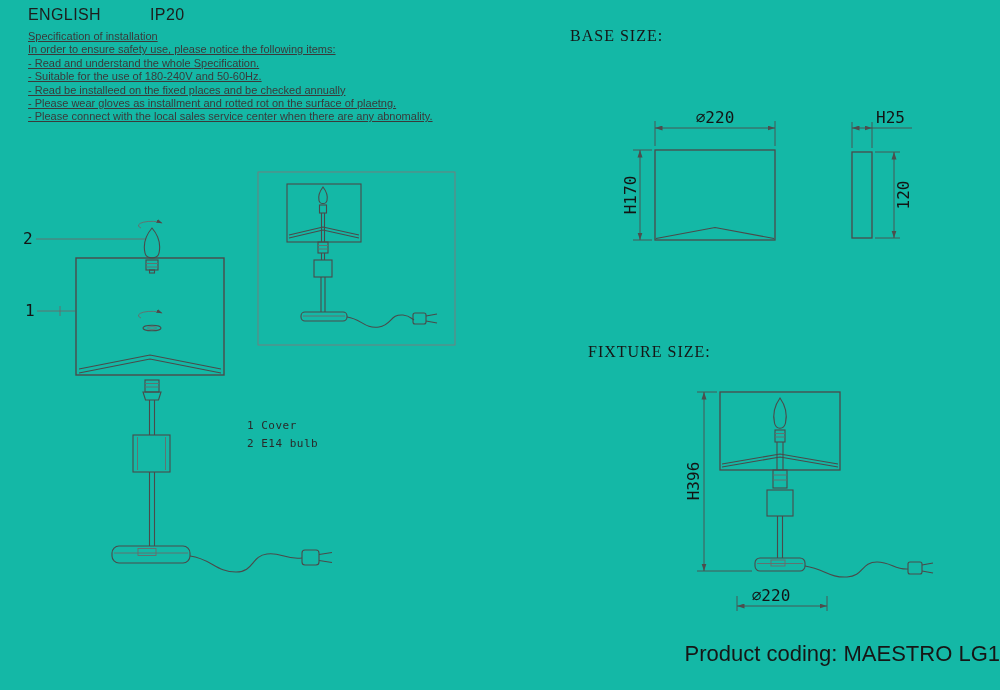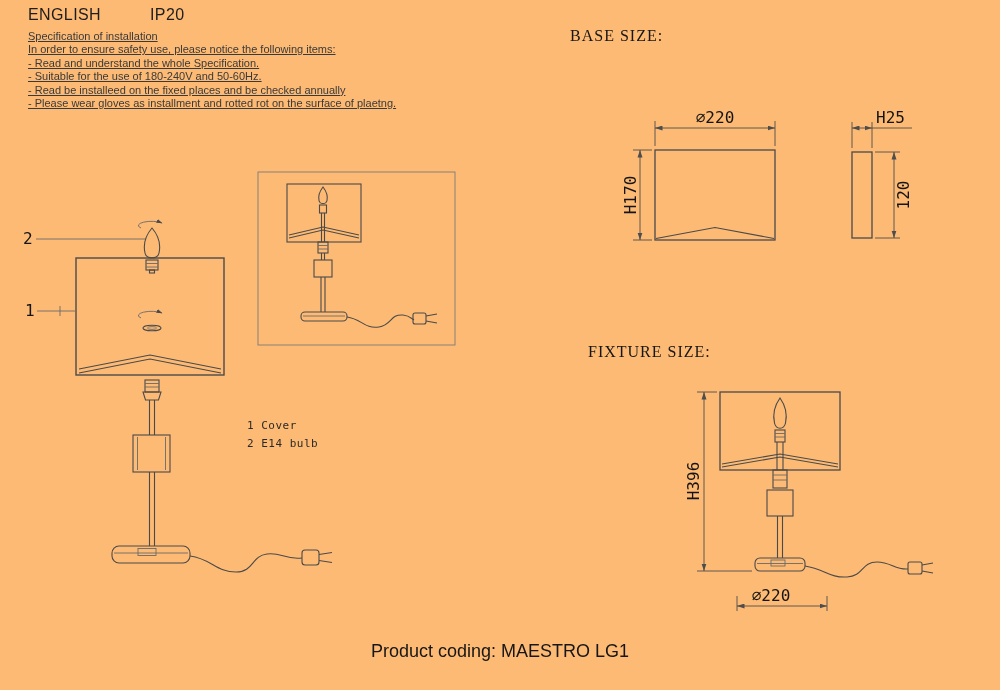--- a/index.html
+++ b/index.html
@@ -1,23 +1,23 @@
 <!DOCTYPE html>
 <html><head>
 <meta charset="utf-8">
 <style>
   * { margin:0; padding:0; box-sizing:border-box; }
   body { background:#ffffff; font-family:"Liberation Sans", sans-serif; }
-  .page { position:relative; width:1000px; height:690px; background:#fdba74; overflow:hidden; }
+  .page { position:relative; width:1000px; height:690px; background:#14b8a6; overflow:hidden; }
   .abs { position:absolute; }
   .hdr { font-size:16px; color:#1d1d1d; letter-spacing:0.4px; }
   .spec { font-size:11px; color:#3a3a3a; line-height:13.4px;text-decoration:underline; }
   .cadtitle { font-family:Liberation Serif, serif; font-size:16px; letter-spacing:1px; color:#161616; }
   .legend { font-family:"DejaVu Sans Mono","DejaVu Sans",monospace; font-size:11px; color:#2a2a2a; letter-spacing:0.5px; }
-  .footer { width:100%; text-align:center; font-size:18px; color:#161616; }
+  .footer { width:100%; text-align:right; font-size:22px; color:#161616; }
   svg.drawing { position:absolute; overflow:visible; }
   .ln { stroke:#4a4a4a; stroke-width:1.1; fill:none; }
   .lnthin { stroke:#6a6a6a; stroke-width:0.9; fill:none; }
   .dim { stroke:#4d4d4d; stroke-width:0.9; fill:none; }
   .dimtext { font-family:"DejaVu Sans Mono","DejaVu Sans",monospace; font-size:16px; fill:#141414; }
   .callout { font-family:"DejaVu Sans Mono","DejaVu Sans",monospace; font-size:16px; fill:#141414; }
 </style>
 </head>
 <body>
 
@@ -26,20 +26,21 @@
   <div class="abs hdr" style="left:28px;top:6px">ENGLISH</div>
   <div class="abs hdr" style="left:150px;top:6px">IP20</div>
 
   <div class="abs spec" style="left:28px;top:30px;width:520px">
     <div>Specification of installation</div>
     <div>In order to ensure safety use, please notice the following items:</div>
     <div>- Read and understand the whole Specification.</div>
     <div>- Suitable for the use of 180-240V and 50-60Hz.</div>
     <div>- Read be installeed on the fixed places and be checked annually</div>
     <div>- Please wear gloves as installment and rotted rot on the surface of plaetng.</div>
+    <div>- Please connect with the local sales service center when there are any abnomality.</div>
   </div>
 
   <div class="abs cadtitle" style="left:570px;top:27px">BASE SIZE:</div>
   <div class="abs cadtitle" style="left:588px;top:343px">FIXTURE SIZE:</div>
 
   <div class="abs legend" style="left:247px;top:419px">1 Cover</div>
   <div class="abs legend" style="left:247px;top:437px">2 E14 bulb</div>
 
   <div class="abs footer" style="left:0;top:641px">Product coding: MAESTRO LG1</div>
 

